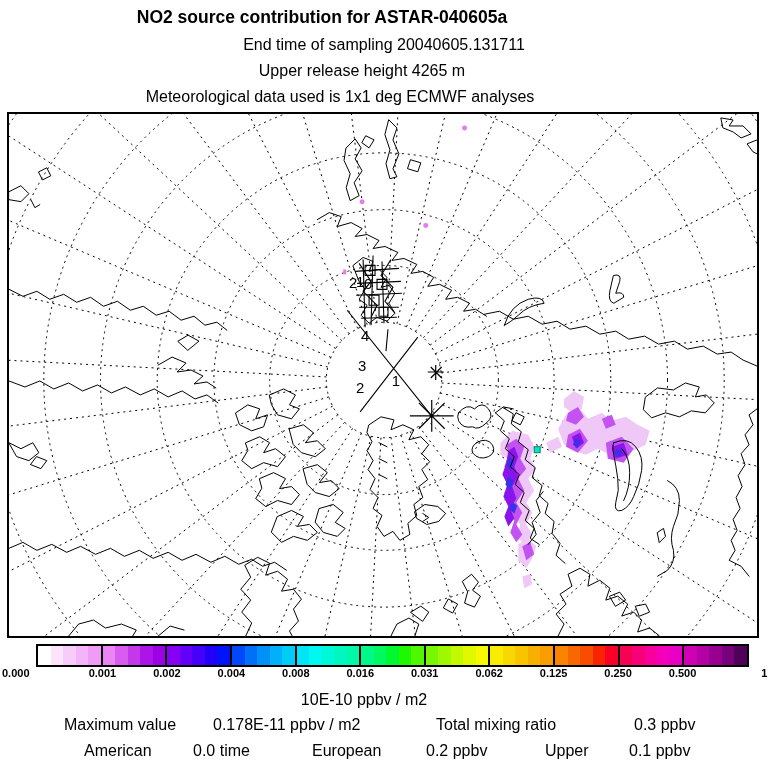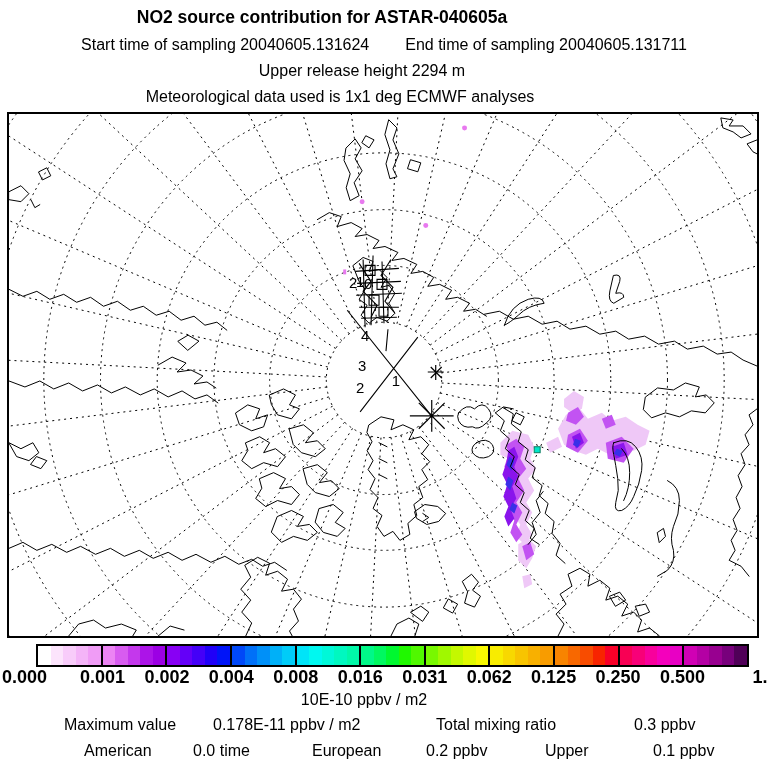--- a/index.html
+++ b/index.html
@@ -12,41 +12,41 @@
   #height-line{top:61px;left:-22px;gap:58px;}
   #met-line{top:87px;left:-44px;}
   #map-frame{position:absolute;left:7px;top:112px;width:748px;height:522px;
              border:2px solid #000;background:#fff;}
   #map-frame svg{display:block;}
   #cbar{position:absolute;left:36px;top:644px;width:709px;height:19px;
         border:2px solid #000;display:flex;}
   #cbar .seg{flex:1 1 0;height:100%;}
   #cbar .seg + .seg{border-left:2px solid #000;}
   #cbar-ticks{position:absolute;left:0;top:667px;width:768px;height:20px;}
-  #cbar-ticks span{position:absolute;top:0;font-size:18px;font-weight:bold;
+  #cbar-ticks span{position:absolute;top:0;font-size:11px;font-weight:bold;
                    transform:translateX(-50%);white-space:nowrap;}
   #unit-line{position:absolute;top:691px;width:768px;text-align:center;
              font-size:16px;transform:translateX(-20px);}
   .stats-row{position:absolute;width:768px;height:20px;font-size:16px;}
   .stats-row span{position:absolute;white-space:nowrap;}
   #stats1{top:716px;text-align:center;} #stats2{top:742px;}
   #s-maxl{left:64px;} #s-maxv{left:213px;} #s-ratl{left:436px;} #s-ratv{left:634px;}
   #s-am{left:84px;} #s-amv{left:193px;} #s-eu{left:312px;} #s-euv{left:426px;}
-  #s-as{left:545px;} #s-asv{left:629px;margin-left:24px;}
+  #s-as{left:545px;} #s-asv{left:629px;}
   .coast path{fill:none;stroke:#000;stroke-width:1;stroke-linejoin:round;stroke-linecap:round;}
   .track path{fill:none;stroke:#000;stroke-width:1.1;}
   .stars path{fill:none;stroke:#000;stroke-width:1.2;}
   .maplab text{font-family:"Liberation Sans",sans-serif;font-size:15px;fill:#000;text-anchor:middle;}
 </style>
 </head>
 <body>
 
 <div class="hline" id="title-line"><span>NO2 source contribution for ASTAR-040605a</span></div>
-<div class="hline" id="time-line"><span>Start time of sampling 20040605.131624</span><span>End time of sampling 20040605.131711</span></div>
-<div class="hline" id="height-line"><span>Upper release height 2294 m</span></div>
+<div class="hline" id="time-line"><span>End time of sampling 20040605.131711</span></div>
+<div class="hline" id="height-line"><span>Upper release height 4265 m</span></div>
 <div class="hline" id="met-line"><span>Meteorological data used is 1x1 deg ECMWF analyses</span></div>
 
 <div id="map-frame">
 <svg width="748" height="522" viewBox="0 0 752 524" preserveAspectRatio="none">
   <g id="grat" stroke="#000" stroke-width="1" fill="none">
         <circle cx="377" cy="267" r="58" stroke-dasharray="2,4"></circle>
         <circle cx="377" cy="267" r="115" stroke-dasharray="2,4"></circle>
         <circle cx="377" cy="267" r="171" stroke-dasharray="2,4"></circle>
         <circle cx="377" cy="267" r="228" stroke-dasharray="2,4"></circle>
         <circle cx="377" cy="267" r="285" stroke-dasharray="2,4"></circle>

